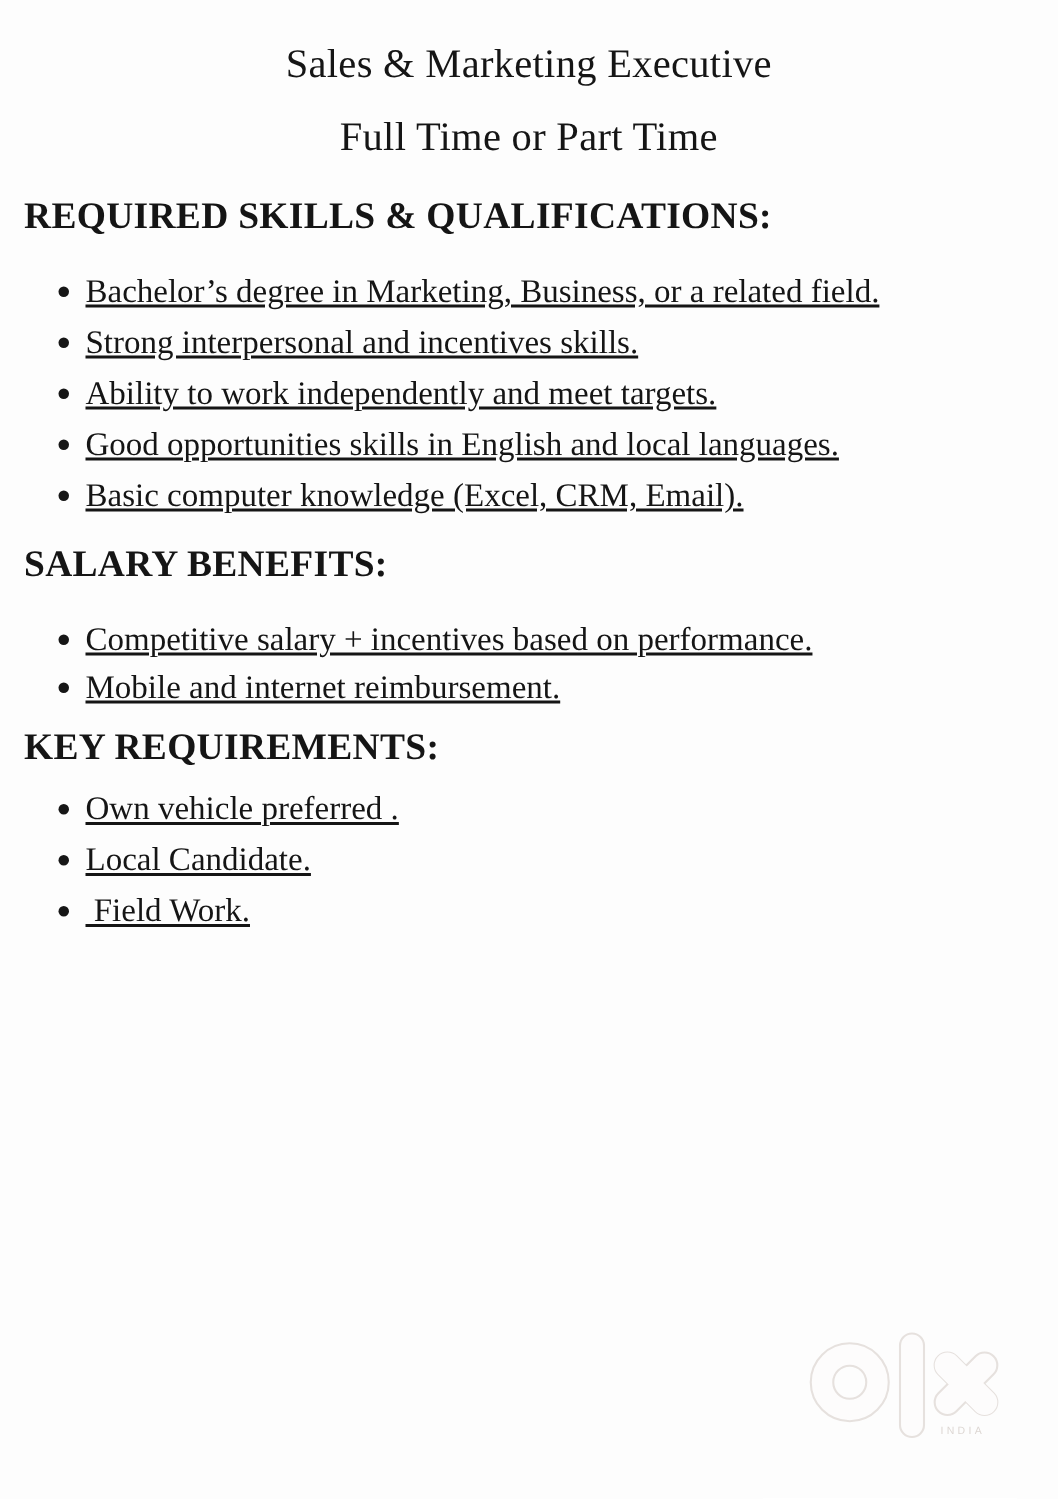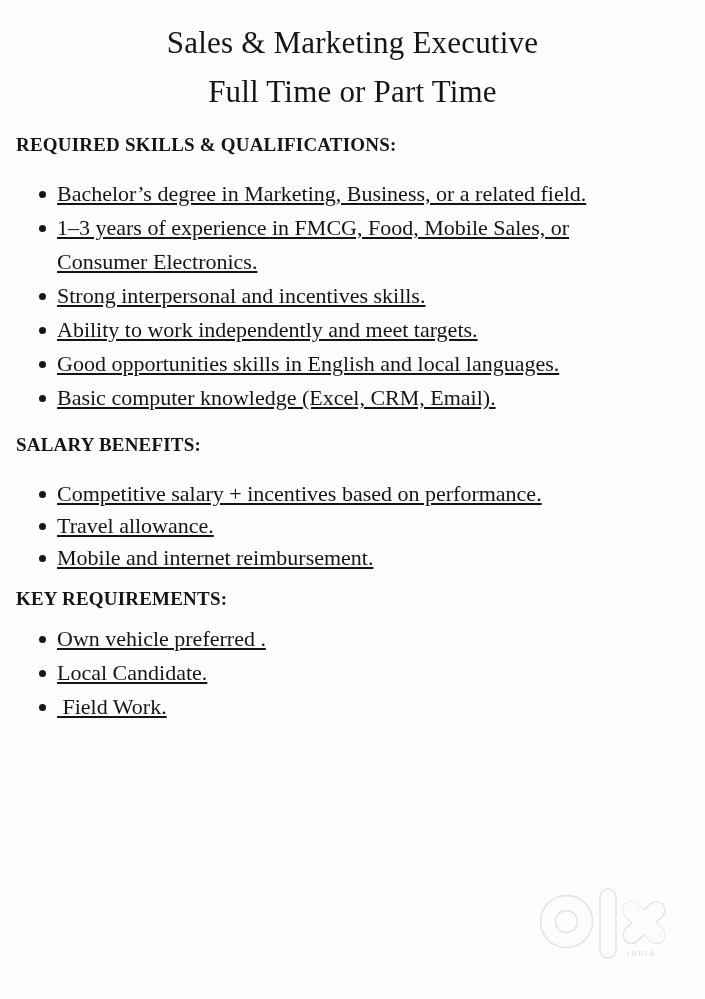--- a/index.html
+++ b/index.html
@@ -9,30 +9,30 @@
     height: 999px;
     background: #fdfdfd;
     color: #151515;
     font-family: "Liberation Serif", "DejaVu Serif", serif;
     overflow: hidden;
   }
   .doc { padding-top: 18px; }
 
   h1 {
     margin: 0;
-    font-size: 31px;
+    font-size: 27px;
     line-height: 49px;
     font-weight: 400;
     text-align: center;
     letter-spacing: 0.2px;
   }
   .t-line { display: block; }
 
   section h2 {
-    font-size: 19px;
+    font-size: 25px;
     line-height: 34px;
     font-weight: 700;
     margin: 0 0 0 16px;
     letter-spacing: 0.2px;
   }
   .s1 h2 { margin-top: 12px; }
   .s2 h2 { margin-top: 13px; }
   .s3 h2 { margin-top: 8px; }
 
   ul { list-style: none; margin: 0; padding: 0; text-decoration: underline; }
@@ -78,25 +78,20 @@
 
     <section class="s1">
       <h2>REQUIRED SKILLS &amp; QUALIFICATIONS:</h2>
       <ul>
         <li>
           <span class="dot"></span>
           <span class="line">Bachelor’s degree in Marketing, Business, or a related field.</span>
         </li>
         <li>
           <span class="dot"></span>
-          <span class="line">1–3 years of experience in FMCG, Food, Mobile Sales, or</span>
-          <span class="line">Consumer Electronics.</span>
-        </li>
-        <li>
-          <span class="dot"></span>
           <span class="line">Strong interpersonal and incentives skills.</span>
         </li>
         <li>
           <span class="dot"></span>
           <span class="line">Ability to work independently and meet targets.</span>
         </li>
         <li>
           <span class="dot"></span>
           <span class="line">Good opportunities skills in English and local languages.</span>
         </li>
@@ -106,24 +101,20 @@
         </li>
       </ul>
     </section>
 
     <section class="s2">
       <h2>SALARY BENEFITS:</h2>
       <ul>
         <li>
           <span class="dot"></span>
           <span class="line">Competitive salary + incentives based on performance.</span>
-        </li>
-        <li>
-          <span class="dot"></span>
-          <span class="line">Travel allowance.</span>
         </li>
         <li>
           <span class="dot"></span>
           <span class="line">Mobile and internet reimbursement.</span>
         </li>
       </ul>
     </section>
 
     <section class="s3">
       <h2>KEY REQUIREMENTS:</h2>

